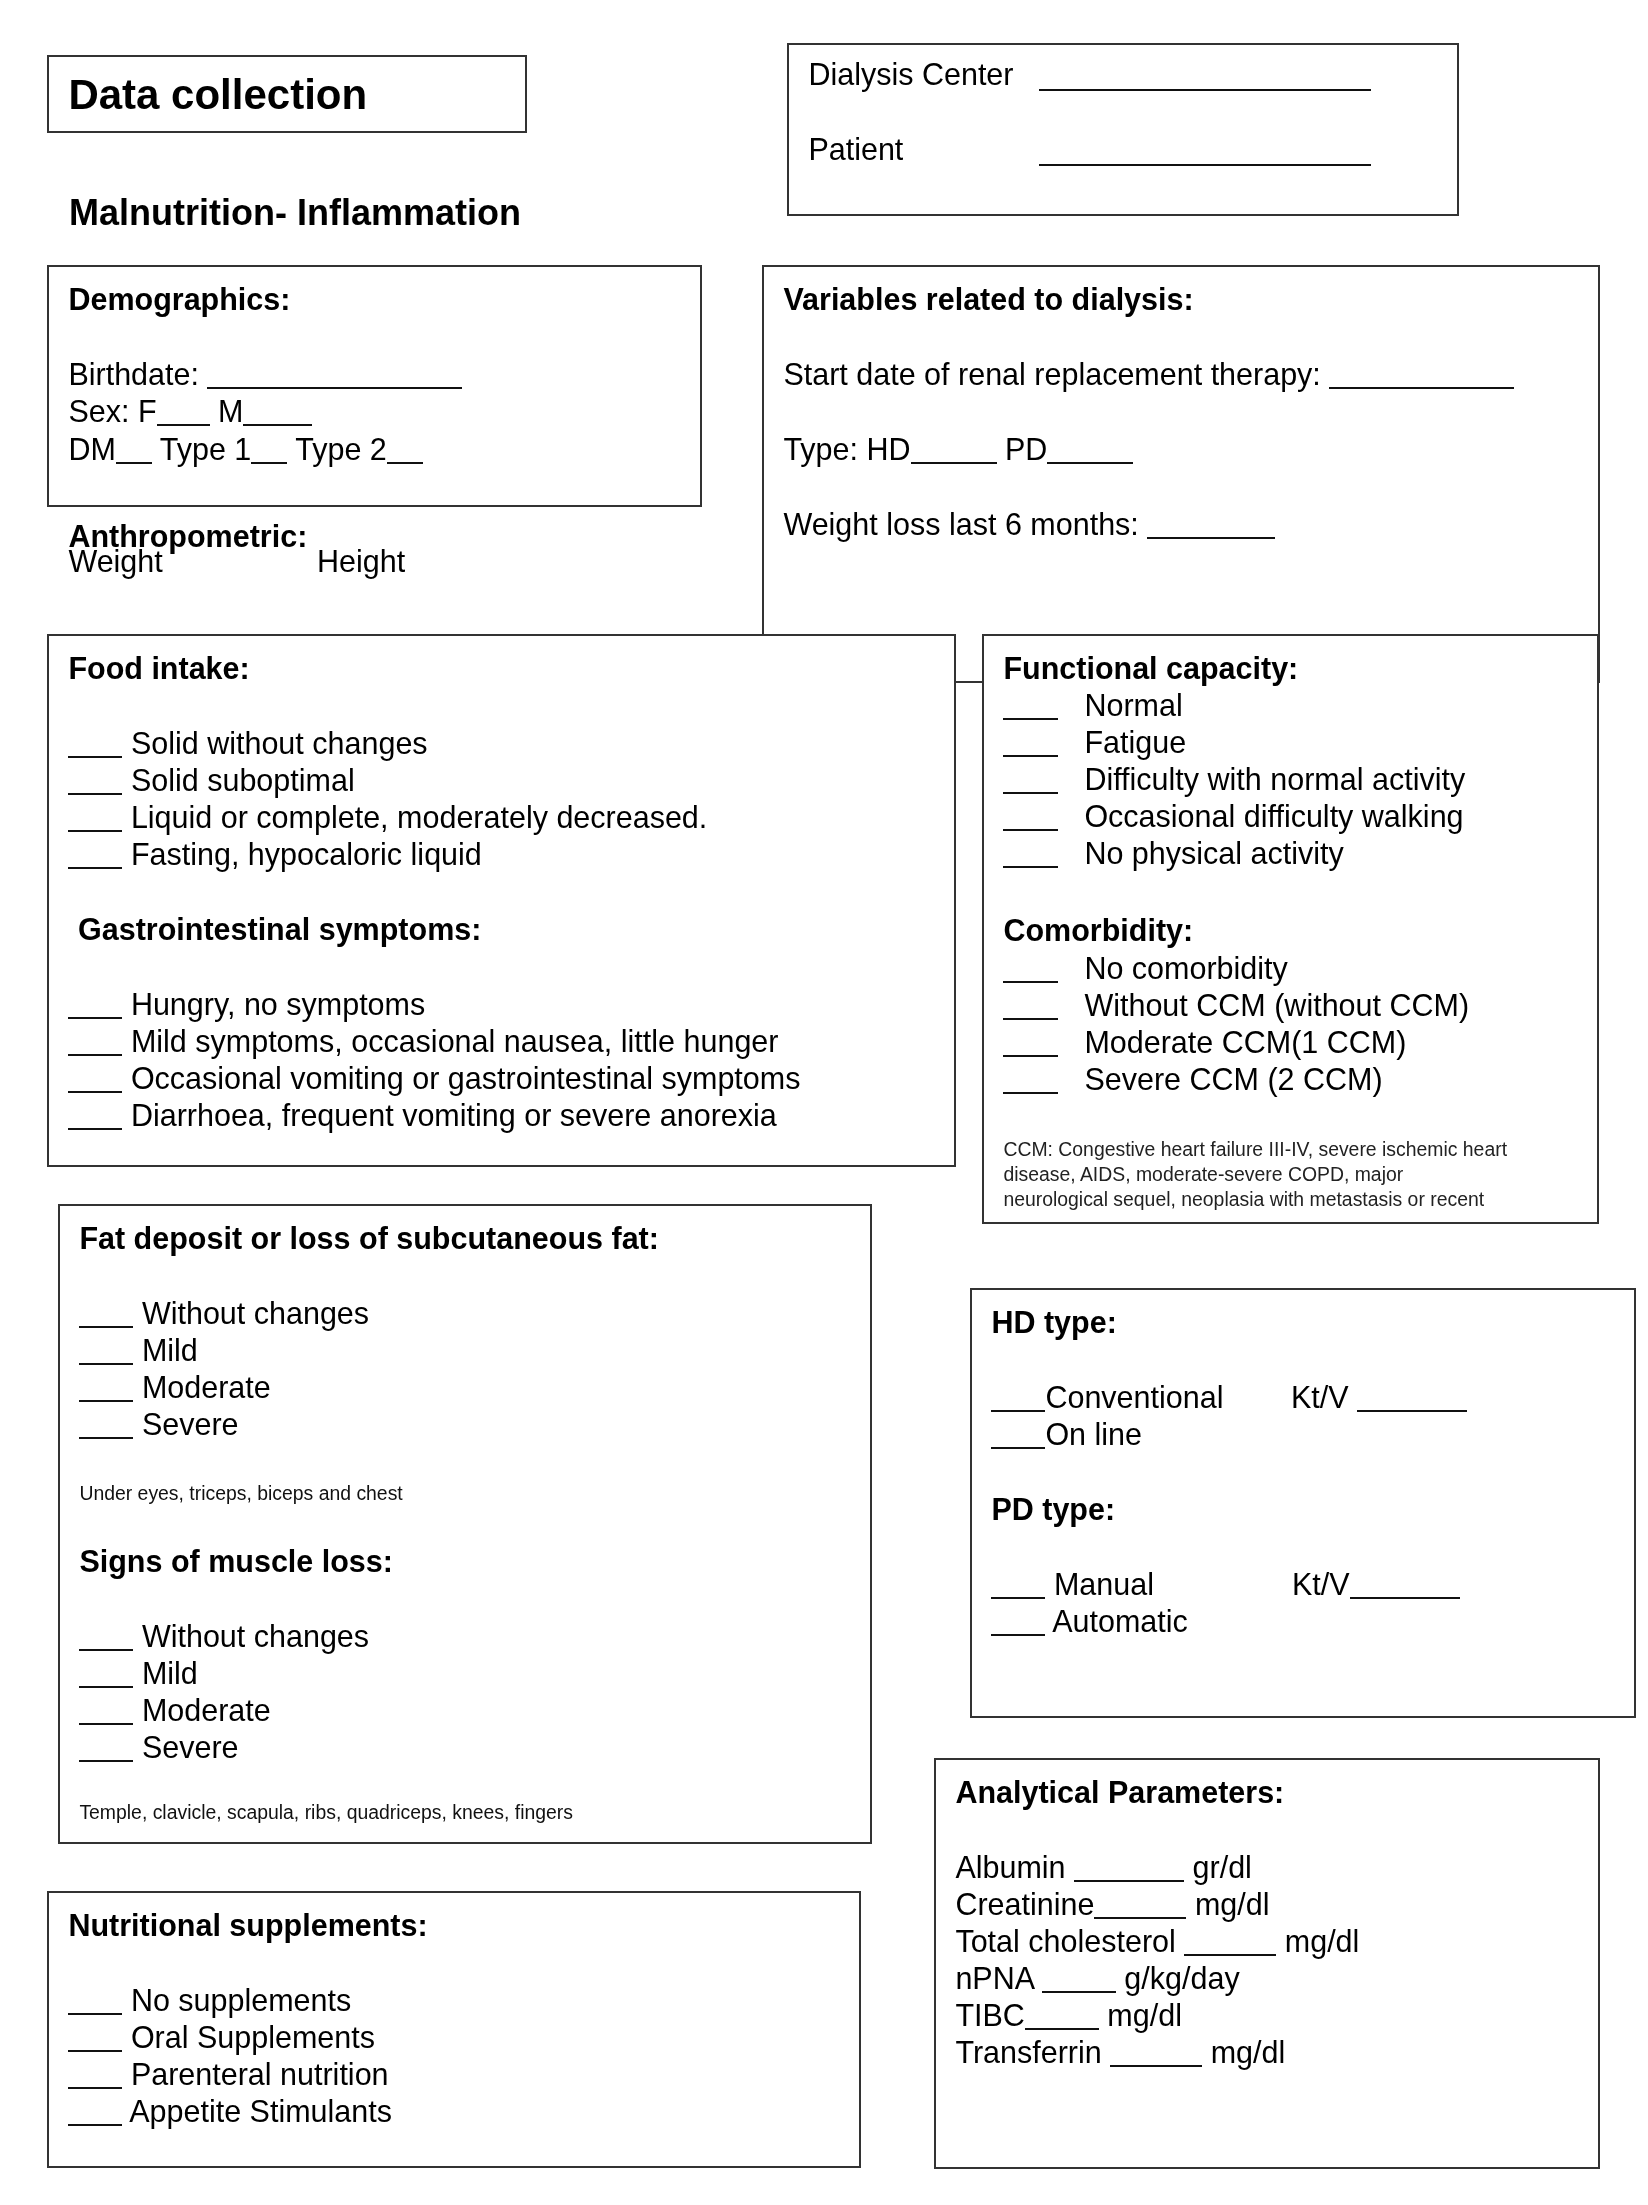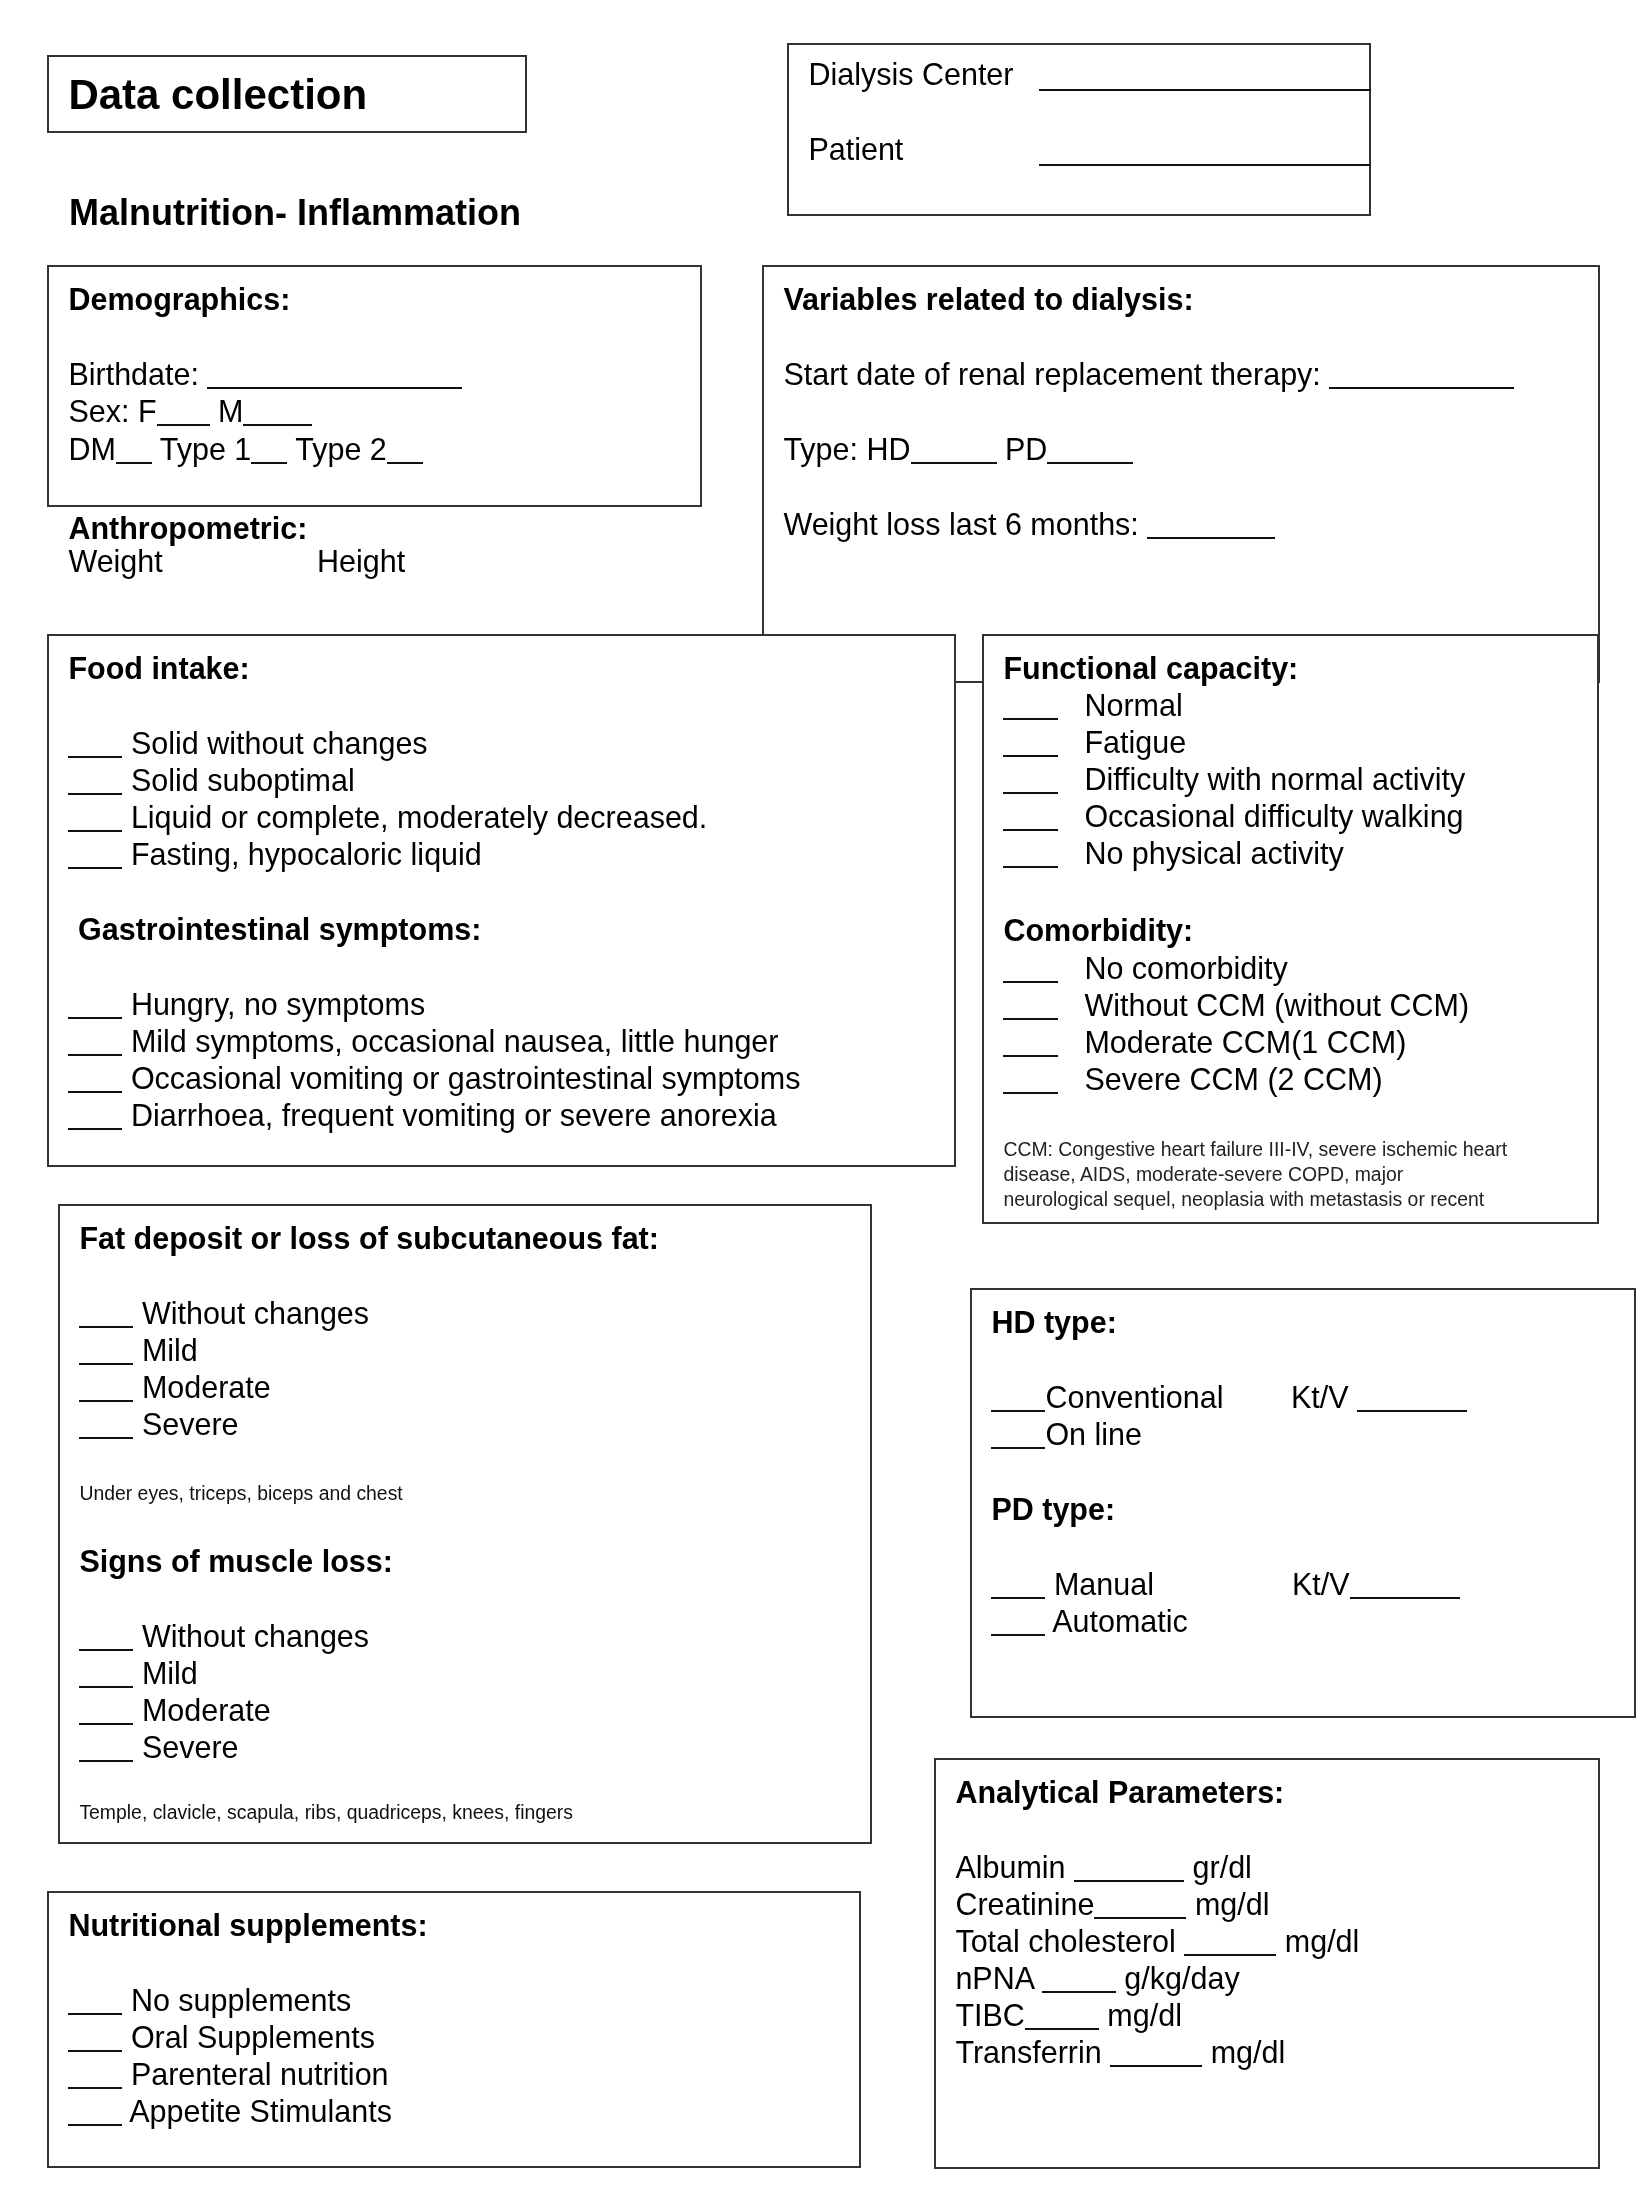--- a/index.html
+++ b/index.html
@@ -13,21 +13,21 @@
   .blank { display:inline-block; border-bottom:2.8px solid #111; height:28px; vertical-align:baseline; margin-bottom:-4.2px; }
   .line { display:block; }
 </style>
 </head>
 <body>
 
 <div class="box" style="left:47px;top:43px;width:480px;height:78px;margin-top:12px;">
   <div class="abs" style="left:19.4px;top:12.5px;font-weight:bold;font-size:42px;line-height:49px;">Data collection</div>
 </div>
 
-<div class="box" style="left:787px;top:43px;width:584px;height:173px;">
+<div class="box" style="left:787px;top:43px;width:672px;height:173px;">
   <div class="abs t" style="left:19.4px;top:11px;">
     <span>Dialysis Center</span>
   </div>
   <span class="abs" style="left:250px;top:44px;width:332px;border-bottom:2.8px solid #111;height:0;"></span>
   <div class="abs t" style="left:19.4px;top:86px;">
     <span>Patient</span>
   </div>
   <span class="abs" style="left:250px;top:119px;width:332px;border-bottom:2.8px solid #111;height:0;"></span>
 </div>
 
@@ -41,21 +41,21 @@
   </div>
   <div class="abs t" style="left:19.4px;top:126px;">
     <span>Sex: F</span><span class="blank" style="width:53px;"></span>
     <span>M</span><span class="blank" style="width:69px;"></span>
   </div>
   <div class="abs t" style="left:19.4px;top:164px;">
     <span>DM</span><span class="blank" style="width:36px;"></span>
     <span>Type 1</span><span class="blank" style="width:36px;"></span>
     <span>Type 2</span><span class="blank" style="width:36px;"></span>
   </div>
-  <div class="abs h" style="left:19.4px;top:243px;">Anthropometric:</div>
+  <div class="abs h" style="left:19.4px;top:251px;">Anthropometric:</div>
   <div class="abs t" style="left:19.4px;top:276px;">Weight</div>
   <div class="abs t" style="left:268px;top:276px;">Height</div>
 </div>
 
 <div class="box" style="left:762px;top:265px;width:838px;height:418px;">
   <div class="abs h" style="left:19.4px;top:14px;">Variables related to dialysis:</div>
   <div class="abs t" style="left:19.4px;top:89px;">
     <span>Start date of renal replacement therapy:</span>
     <span class="blank" style="width:185px;"></span>
   </div>

